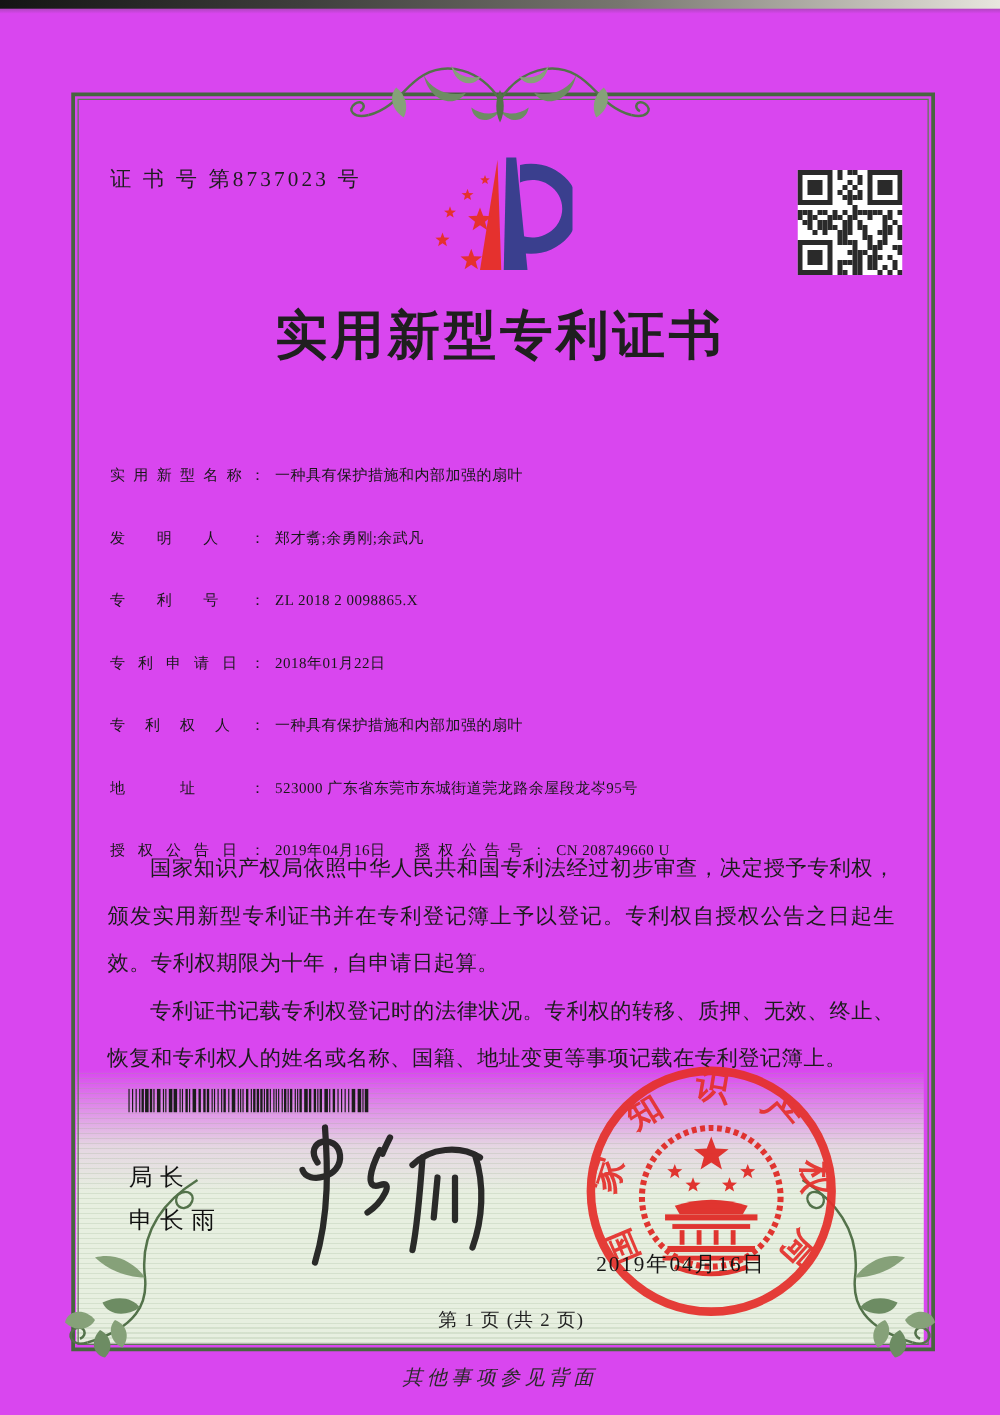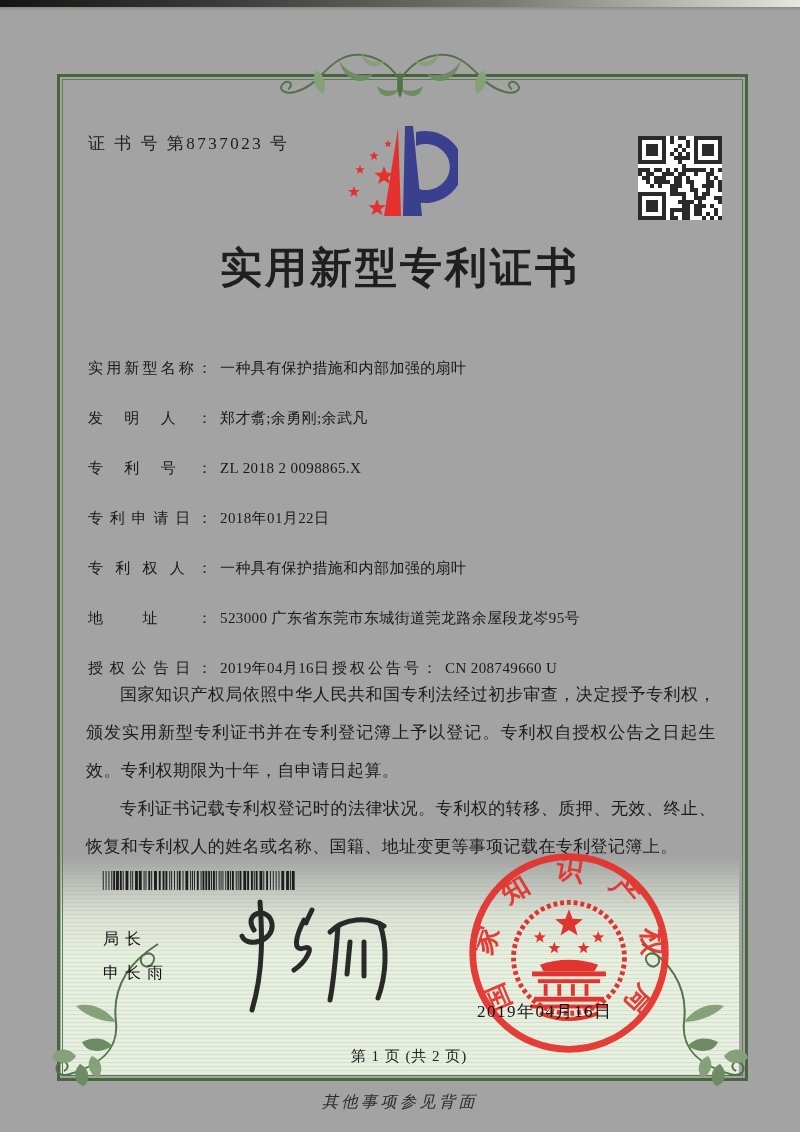--- a/index.html
+++ b/index.html
@@ -1,43 +1,43 @@
 <!DOCTYPE html>
 <html><head>
 <meta charset="utf-8">
 <style>
   html,body{margin:0;padding:0;background:#d9d7d0;}
-  .sheet{position:relative;width:800px;height:1132px;background:#a3a3a3;overflow:hidden;
+  .sheet{position:relative;width:800px;height:1132px;background:#d946ef;overflow:hidden;
          font-family:"Liberation Serif","DejaVu Serif",serif;color:#222;}
   .scan-top{position:absolute;top:0;left:0;right:0;height:7px;z-index:6;
             background:linear-gradient(90deg,#141414,#3e3e3c 30%,#77766f 62%,#c9c7bf 90%,#e8e6df);}
   .scan-top2{position:absolute;top:7px;left:0;right:0;height:4px;z-index:6;
             background:linear-gradient(180deg,rgba(60,60,55,.25),rgba(60,60,55,0));}
   .frame{position:absolute;left:57px;top:74px;width:685px;height:1001px;
          border:3px solid #47653f;z-index:1;}
   .frame::after{content:"";position:absolute;inset:2px;border:1px solid #5c7a54;}
   .green-band{position:absolute;left:61px;top:856px;width:678px;height:219px;z-index:0;
     background:
       repeating-linear-gradient(0deg, rgba(146,172,136,.22) 0 1px, rgba(146,172,136,0) 1px 4px),
       linear-gradient(180deg, rgba(231,239,224,0) 0%, rgba(231,239,224,.85) 28%, #e7efe0 45%);}
   .abs{position:absolute;z-index:3;}
   .cert-no{left:88px;top:132px;font-size:17px;letter-spacing:2.5px;color:#1d1d1d;}
   .title{left:0;top:240px;width:100%;text-align:center;font-size:42px;letter-spacing:3px;
          font-weight:600;color:#1f1f1f;}
-  .fields{left:88px;top:356px;width:628px;font-size:15px;line-height:24px;color:#181818;}
+  .fields{left:88px;top:368px;width:628px;font-size:12px;line-height:24px;color:#181818;}
   .frow{display:flex;margin-bottom:26px;position:relative;}
   .flabel{flex:0 0 124px;text-align:justify;text-align-last:justify;}
   .fval{flex:1;margin-left:8px;letter-spacing:.4px;white-space:nowrap;}
   .gpair2{position:absolute;left:244px;top:0;display:flex;}
   .gpair2 .flabel{flex:0 0 105px;}
   .paras{left:86px;top:676px;width:630px;font-size:17px;line-height:38px;
          text-align:justify;color:#1c1c1c;letter-spacing:.4px;}
   .paras p{margin:0;text-indent:2em;}
   .off{left:103px;font-family:Liberation Mono, monospace;
-       font-size:16px;letter-spacing:6px;color:#111;text-align:center;}
+       font-size:19px;letter-spacing:6px;color:#111;text-align:center;}
   .seal-date{left:477px;top:1000px;font-size:17px;letter-spacing:1.5px;color:#141414;z-index:5;}
   .pagenum{left:9px;top:1047px;width:100%;text-align:center;font-size:15px;letter-spacing:1px;color:#222;}
   .backnote{left:0;top:1092px;width:100%;text-align:center;font-size:16px;font-style:italic;
             letter-spacing:3.5px;color:#2b2b2b;}
   .flourish{position:absolute;z-index:2;}
   .seal-svg{position:absolute;left:462px;top:846px;z-index:4;opacity:.93;}
   .sig-svg{position:absolute;left:212px;top:896px;z-index:3;}
 </style>
 </head>
 <body>

